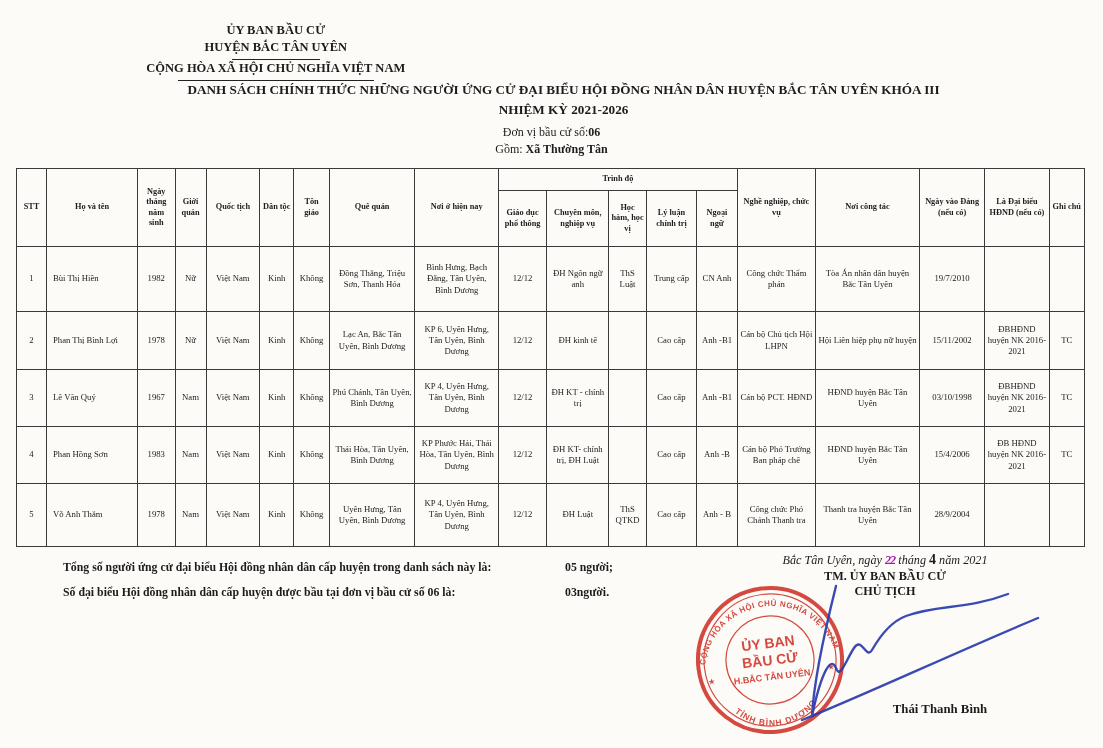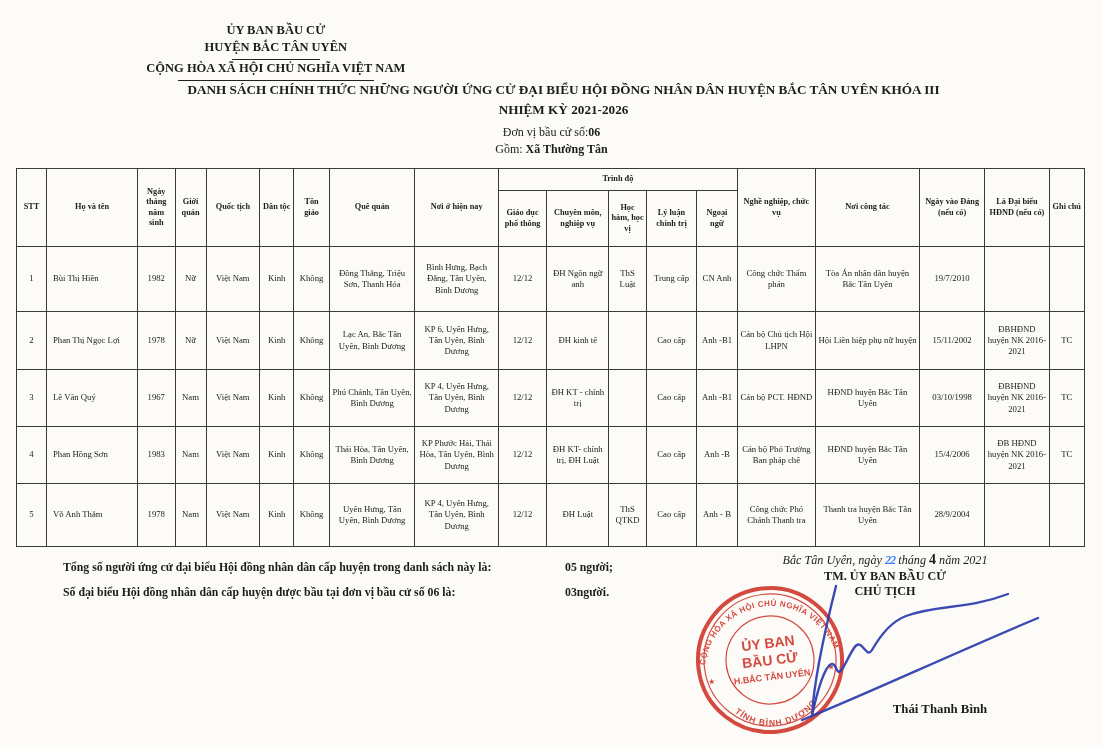--- a/index.html
+++ b/index.html
@@ -36,21 +36,21 @@
   tbody tr:nth-child(3){height:57px;}
   tbody tr:nth-child(4){height:57px;}
   tbody tr:nth-child(5){height:63px;}
   
   #summary{position:absolute;left:63px;top:555px;width:660px;font-size:11.8px;font-weight:bold;}
   .sum-row{position:relative;height:25px;line-height:25px;}
   .sum-val{position:absolute;left:502px;top:0;}
   
   #sign-block{position:absolute;left:690px;top:552px;width:390px;text-align:center;}
   .date-line{font-style:italic;font-size:12.2px;}
-  .hand-day{color:#3b82f6;font-weight:bold;font-style:italic;letter-spacing:-1px;}
+  .hand-day{color:#a21caf;font-weight:bold;font-style:italic;letter-spacing:-1px;}
   .hand-month{font-weight:bold;font-size:14px;font-style:normal;}
   .tm-line{font-weight:bold;font-size:12.2px;margin-top:1px;}
   .chutich-line{font-weight:bold;font-size:12.2px;}
   #signer-name{position:absolute;left:860px;top:702px;width:160px;
     font-weight:bold;font-size:12.8px;text-align:center;}
   
   #stamp{position:absolute;left:695px;top:585px;width:150px;height:150px;
     opacity:.88;transform:rotate(-7deg);}
   #signature{position:absolute;left:770px;top:578px;width:300px;height:150px;opacity:.92;}
 </style>
@@ -150,21 +150,21 @@
           <td>Trung cấp</td>
           <td>CN Anh</td>
           <td>Công chức Thẩm phán</td>
           <td>Tòa Án nhân dân huyện Bắc Tân Uyên</td>
           <td>19/7/2010</td>
           <td></td>
           <td></td>
         </tr>
         <tr>
           <td>2</td>
-          <td>Phan Thị Ngọc Lợi</td>
+          <td>Phan Thị Bình Lợi</td>
           <td>1978</td>
           <td>Nữ</td>
           <td>Việt Nam</td>
           <td>Kinh</td>
           <td>Không</td>
           <td>Lạc An, Bắc Tân Uyên, Bình Dương</td>
           <td>KP 6, Uyên Hưng, Tân Uyên, Bình Dương</td>
           <td>12/12</td>
           <td>ĐH kinh tế</td>
           <td></td>

